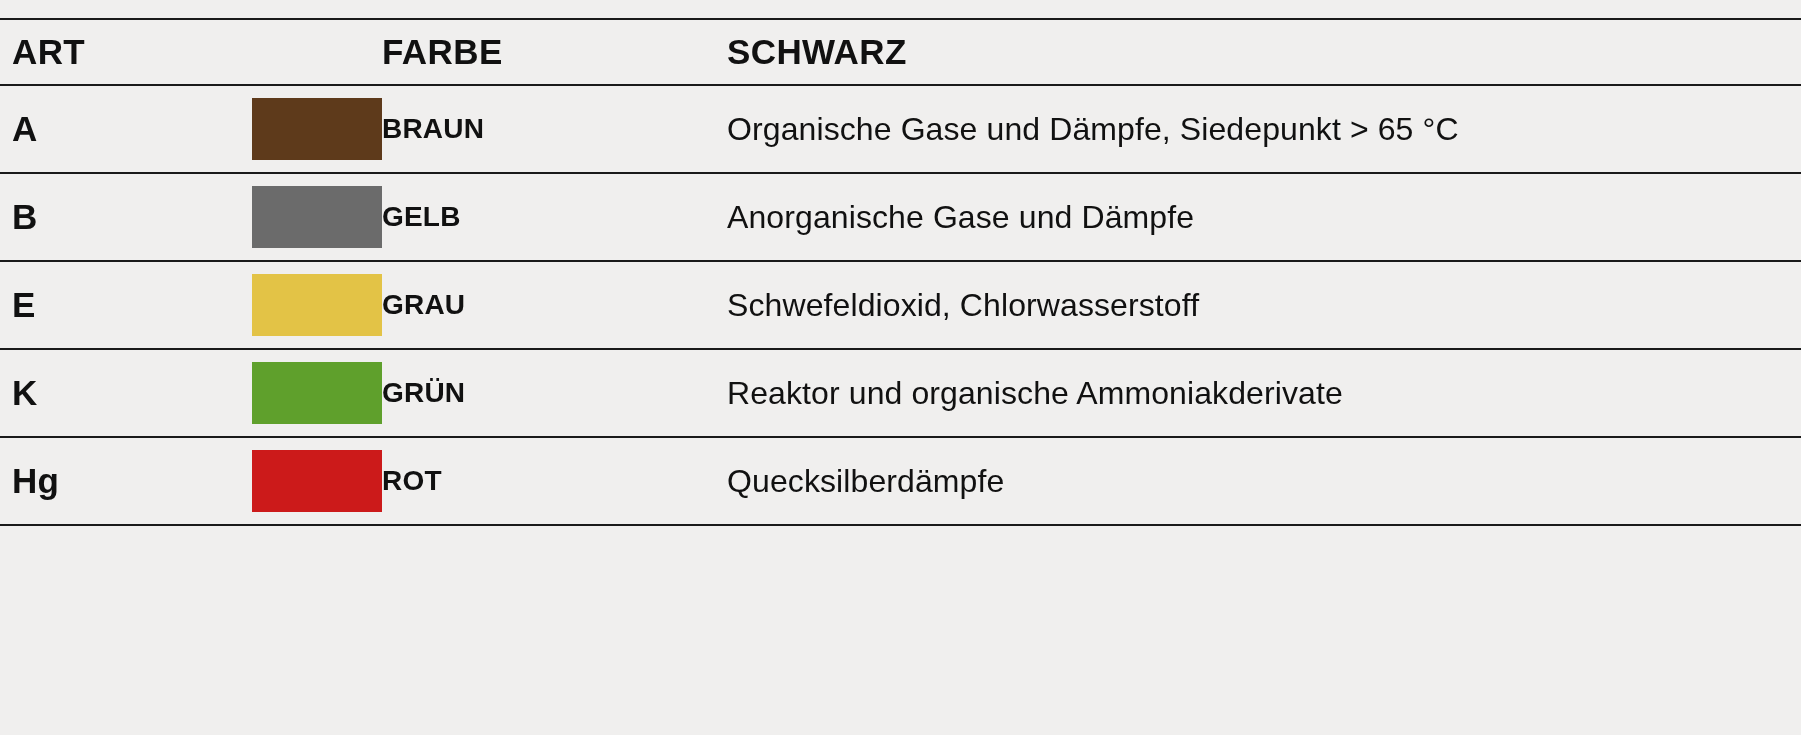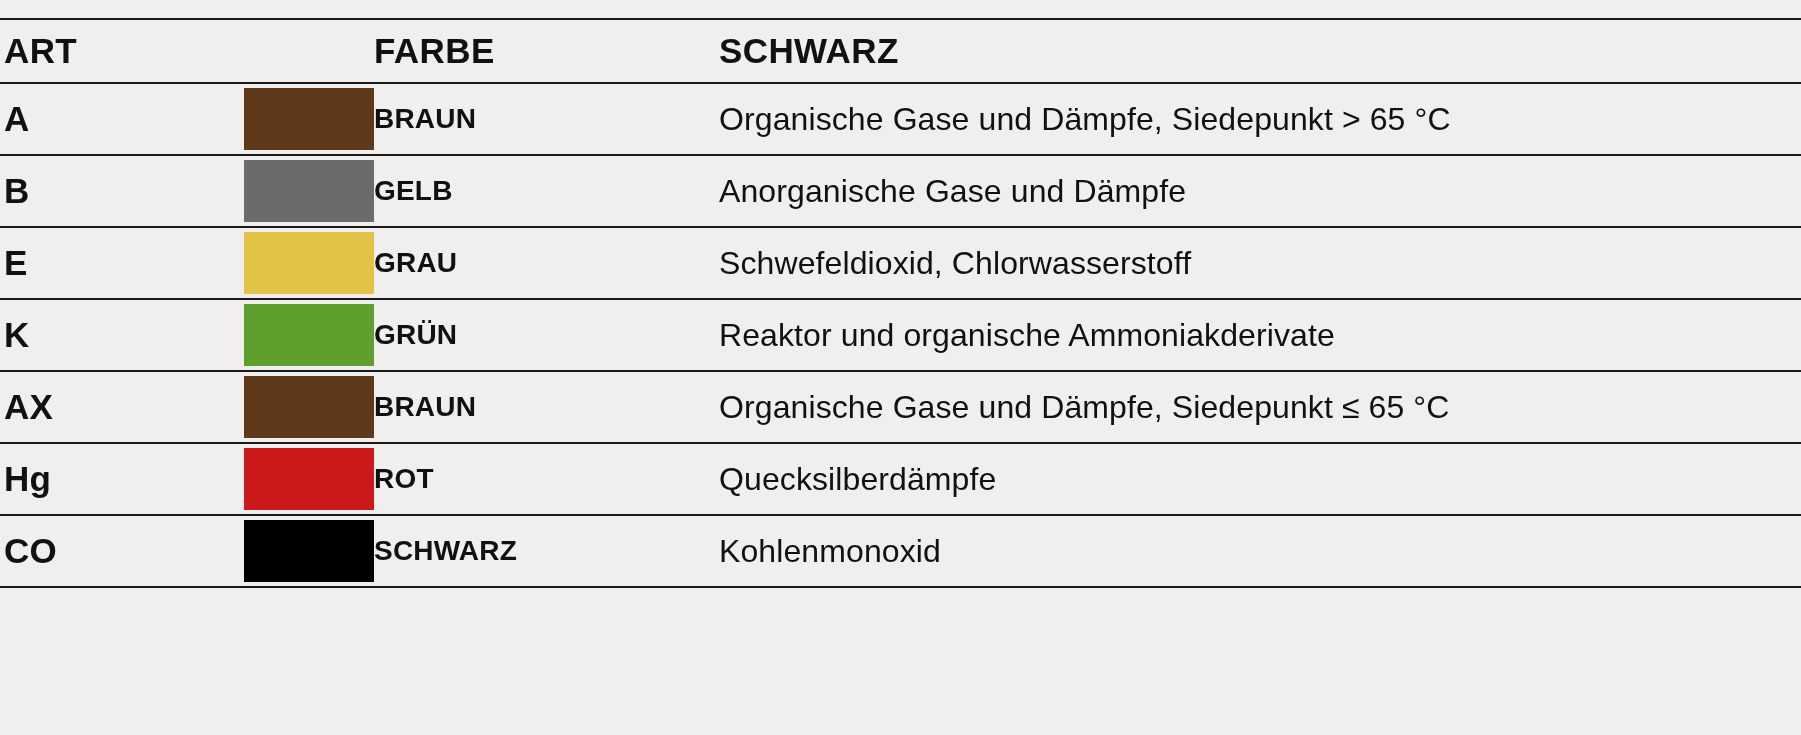--- a/index.html
+++ b/index.html
@@ -32,21 +32,21 @@
   col.c-sw     { width: 130px; }
   col.c-farbe  { width: 345px; }
   col.c-schutz { width: 1086px; }
 
   table.filter-table tr {
     border-top: 2px solid #1a1a1a;
     border-bottom: 2px solid #1a1a1a;
   }
   table.filter-table td,
   table.filter-table th {
-    padding: 4px;
+    padding: 12px;
     margin: 0;
     vertical-align: middle;
     text-align: left;
     border: none;
   }
   tr.head-row {
     height: 64px;
     border-top: 2px solid #1a1a1a;
     border-bottom: 2px solid #1a1a1a;
   }
@@ -144,38 +144,22 @@
         </tr>
         <tr class="data-row">
           <td class="cell-art">K</td>
           <td class="cell-swatch">
             <span class="swatch" style="background: rgb(95, 160, 44);"></span>
           </td>
           <td class="cell-farbe">GRÜN</td>
           <td class="cell-schutz">Reaktor und organische Ammoniakderivate</td>
         </tr>
         <tr class="data-row">
-          <td class="cell-art">AX</td>
-          <td class="cell-swatch">
-            <span class="swatch" style="background: rgb(94, 58, 27);"></span>
-          </td>
-          <td class="cell-farbe">BRAUN</td>
-          <td class="cell-schutz">Organische Gase und Dämpfe, Siedepunkt ≤ 65 °C</td>
-        </tr>
-        <tr class="data-row">
           <td class="cell-art">Hg</td>
           <td class="cell-swatch">
             <span class="swatch" style="background: rgb(204, 26, 26);"></span>
           </td>
           <td class="cell-farbe">ROT</td>
           <td class="cell-schutz">Quecksilberdämpfe</td>
         </tr>
-        <tr class="data-row">
-          <td class="cell-art">CO</td>
-          <td class="cell-swatch">
-            <span class="swatch" style="background: rgb(0, 0, 0);"></span>
-          </td>
-          <td class="cell-farbe">SCHWARZ</td>
-          <td class="cell-schutz">Kohlenmonoxid</td>
-        </tr>
       </tbody>
   </table>
 </div>
 
 </body></html>

